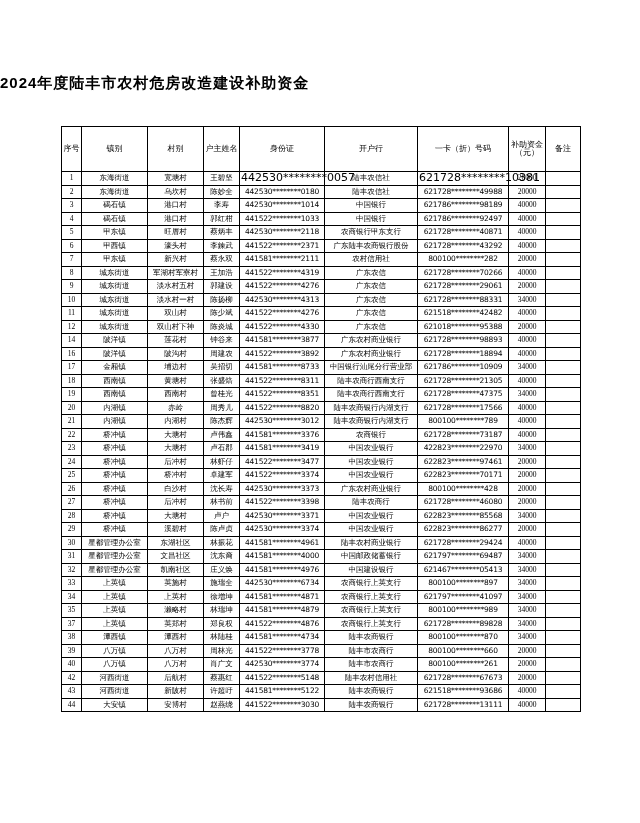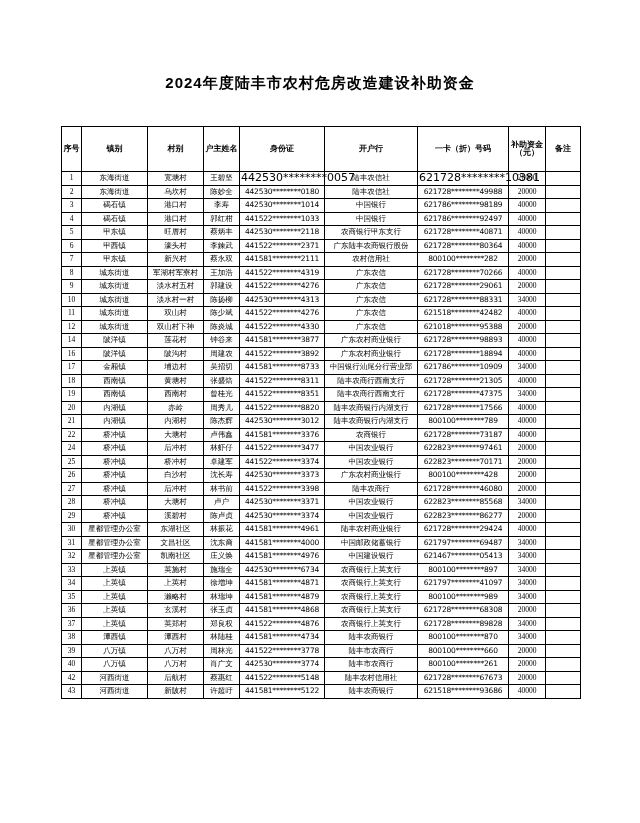--- a/index.html
+++ b/index.html
@@ -9,21 +9,20 @@
     margin:0 auto;
     background:#ffffff;
     font-family:"Liberation Serif", serif;
     color:#000;
     overflow:hidden;
   }
   .doc-title {
     position:absolute;
     top:74px; left:0;
     width:100%;
-    text-align:center;
     font-family:"Liberation Sans", sans-serif;
     font-weight:bold;
     font-size:15px;
     letter-spacing:1px;
   }
   .table-wrap {
     position:absolute;
     top:126px; left:61px;
     width:519px;
   }
@@ -34,21 +33,21 @@
   }
   table.grid th, table.grid td {
     border:1px solid #000;
     padding:0 1px;
     text-align:center;
     vertical-align:middle;
     line-height:1.05;
   }
   table.grid th {
     font-family:"Liberation Sans", sans-serif;
-    font-weight:bold;
+    font-weight:normal;
     font-size:8px;
     height:44px;
     white-space:normal;
     word-break:break-all;
   }
   table.grid td {
     font-size:7.5px;
     height:12.5px;
     white-space:nowrap;
     overflow:visible;
@@ -152,21 +151,21 @@
     <td class="cell-amt">40000</td>
     <td class="cell-note"></td>
   </tr>
           <tr>
     <td class="cell-num">6</td>
     <td class="cell-town">甲西镇</td>
     <td class="cell-vill">濠头村</td>
     <td class="cell-name">李鍊武</td>
     <td class="cell-id">441522********2371</td>
     <td class="cell-bank">广东陆丰农商银行股份</td>
-    <td class="cell-card">621728********80364</td>
+    <td class="cell-card">621728********43292</td>
     <td class="cell-amt">40000</td>
     <td class="cell-note"></td>
   </tr>
           <tr>
     <td class="cell-num">7</td>
     <td class="cell-town">甲东镇</td>
     <td class="cell-vill">新兴村</td>
     <td class="cell-name">蔡永双</td>
     <td class="cell-id">441581********2111</td>
     <td class="cell-bank">农村信用社</td>
@@ -311,20 +310,31 @@
     <td class="cell-town">桥冲镇</td>
     <td class="cell-vill">大塘村</td>
     <td class="cell-name">卢伟鑫</td>
     <td class="cell-id">441581********3376</td>
     <td class="cell-bank">农商银行</td>
     <td class="cell-card">621728********73187</td>
     <td class="cell-amt">40000</td>
     <td class="cell-note"></td>
   </tr>
           <tr>
+    <td class="cell-num">23</td>
+    <td class="cell-town">桥冲镇</td>
+    <td class="cell-vill">大塘村</td>
+    <td class="cell-name">卢石郡</td>
+    <td class="cell-id">441581********3419</td>
+    <td class="cell-bank">中国农业银行</td>
+    <td class="cell-card">422823********22970</td>
+    <td class="cell-amt">34000</td>
+    <td class="cell-note"></td>
+  </tr>
+          <tr>
     <td class="cell-num">24</td>
     <td class="cell-town">桥冲镇</td>
     <td class="cell-vill">后冲村</td>
     <td class="cell-name">林虾仔</td>
     <td class="cell-id">441522********3477</td>
     <td class="cell-bank">中国农业银行</td>
     <td class="cell-card">622823********97461</td>
     <td class="cell-amt">20000</td>
     <td class="cell-note"></td>
   </tr>
@@ -443,31 +453,20 @@
     <td class="cell-town">上英镇</td>
     <td class="cell-vill">濑略村</td>
     <td class="cell-name">林瑞坤</td>
     <td class="cell-id">441581********4879</td>
     <td class="cell-bank">农商银行上英支行</td>
     <td class="cell-card">800100********989</td>
     <td class="cell-amt">34000</td>
     <td class="cell-note"></td>
   </tr>
           <tr>
-    <td class="cell-num">36</td>
-    <td class="cell-town">上英镇</td>
-    <td class="cell-vill">玄溪村</td>
-    <td class="cell-name">张玉贞</td>
-    <td class="cell-id">441581********4868</td>
-    <td class="cell-bank">农商银行上英支行</td>
-    <td class="cell-card">621728********68308</td>
-    <td class="cell-amt">20000</td>
-    <td class="cell-note"></td>
-  </tr>
-          <tr>
     <td class="cell-num">37</td>
     <td class="cell-town">上英镇</td>
     <td class="cell-vill">英郑村</td>
     <td class="cell-name">郑良权</td>
     <td class="cell-id">441522********4876</td>
     <td class="cell-bank">农商银行上英支行</td>
     <td class="cell-card">621728********89828</td>
     <td class="cell-amt">34000</td>
     <td class="cell-note"></td>
   </tr>
@@ -519,17 +518,28 @@
     <td class="cell-num">43</td>
     <td class="cell-town">河西街道</td>
     <td class="cell-vill">新陂村</td>
     <td class="cell-name">许超吁</td>
     <td class="cell-id">441581********5122</td>
     <td class="cell-bank">陆丰农商银行</td>
     <td class="cell-card">621518********93686</td>
     <td class="cell-amt">40000</td>
     <td class="cell-note"></td>
   </tr>
+          <tr>
+    <td class="cell-num">44</td>
+    <td class="cell-town">大安镇</td>
+    <td class="cell-vill">安博村</td>
+    <td class="cell-name">赵燕绕</td>
+    <td class="cell-id">441522********3030</td>
+    <td class="cell-bank">陆丰农商银行</td>
+    <td class="cell-card">621728********13111</td>
+    <td class="cell-amt">40000</td>
+    <td class="cell-note"></td>
+  </tr>
         </tbody>
     </table>
   </div>
 
 </div>
 
 </body></html>

